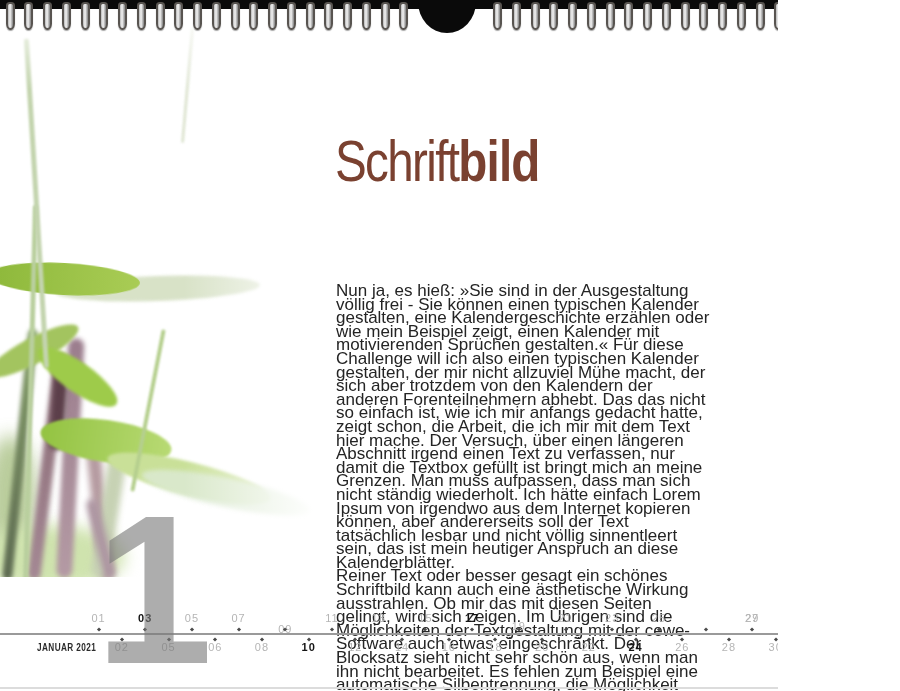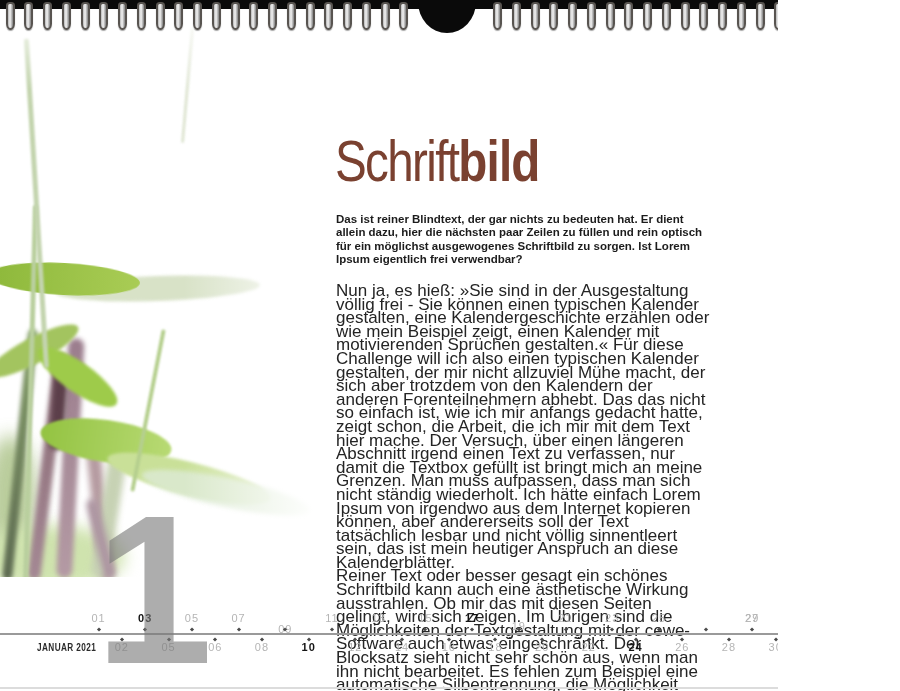--- a/index.html
+++ b/index.html
@@ -152,21 +152,20 @@
     <div class="ph leaf-focus"></div>
     <div class="ph blade-left"></div>
     <div class="ph blade-steep"></div>
     <div class="ph stem-main"></div>
     <div class="ph stem-top2"></div>
     <div class="photo-fade"></div>
   </div>
 
   <div class="title"><span>Schrift</span><span class="bold">bild</span></div>
 
-  <div class="intro">Das ist reiner Blindtext, der gar nichts zu bedeuten hat. Er dient allein dazu, hier die nächsten paar Zeilen zu füllen und rein optisch für ein möglichst ausgewogenes Schriftbild zu sorgen. Ist Lorem Ipsum eigentlich frei verwendbar?</div>
 
   <div class="bodytext">
     <p>Nun ja, es hieß: »Sie sind in der Ausgestaltung völlig frei - Sie können einen typischen Kalender gestalten, eine Kalendergeschichte erzählen oder wie mein Beispiel zeigt, einen Kalender mit motivierenden Sprüchen gestalten.« Für diese Challenge will ich also einen typischen Kalender gestalten, der mir nicht allzuviel Mühe macht, der sich aber trotzdem von den Kalendern der anderen Forenteilnehmern abhebt. Das das nicht so einfach ist, wie ich mir anfangs gedacht hatte, zeigt schon, die Arbeit, die ich mir mit dem Text hier mache. Der Versuch, über einen längeren Abschnitt irgend einen Text zu verfassen, nur damit die Textbox gefüllt ist bringt mich an meine Grenzen. Man muss aufpassen, dass man sich nicht ständig wiederholt. Ich hätte einfach Lorem Ipsum von irgendwo aus dem Internet kopieren können, aber andererseits soll der Text tatsächlich lesbar und nicht völlig sinnentleert sein, das ist mein heutiger Anspruch an diese Kalenderblätter.</p>
     <p>Reiner Text oder besser gesagt ein schönes Schriftbild kann auch eine ästhetische Wirkung ausstrahlen. Ob mir das mit diesen Seiten gelingt, wird sich zeigen. Im Übrigen sind die Möglichkeiten der Textgestaltung mit der cewe-Software auch etwas eingeschränkt. Der Blocksatz sieht nicht sehr schön aus, wenn man ihn nicht bearbeitet. Es fehlen zum Beispiel eine automatische Silbentrennung, die Möglichkeit mehrspaltige Texte zu verfassen oder auch die Option Zeilenabstände zu regulieren.</p>
   </div>
 
   <div class="numeral">1</div>
 
   <div class="date-strip">
     <div class="date-line"></div>

